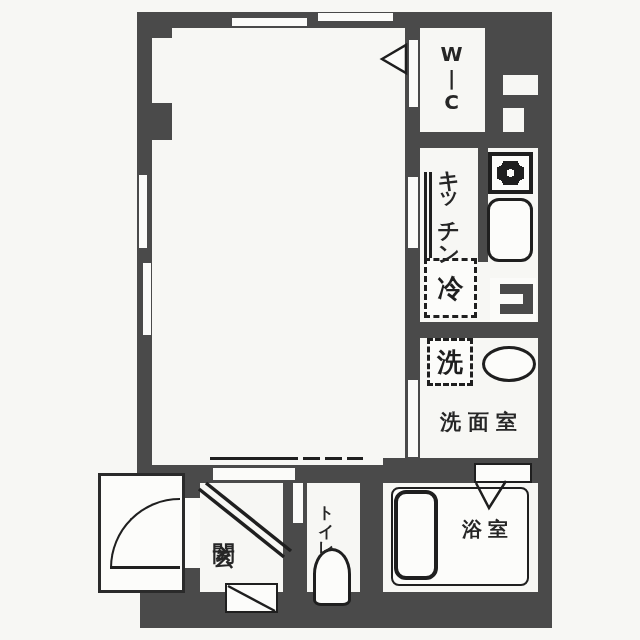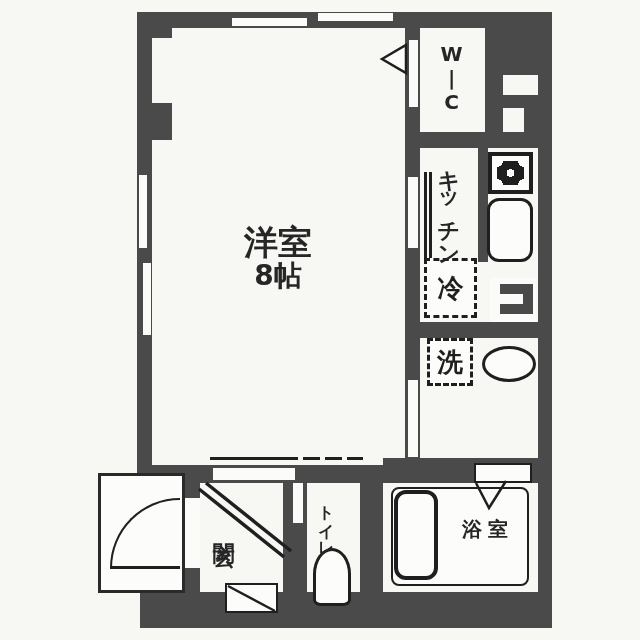--- a/index.html
+++ b/index.html
@@ -104,29 +104,26 @@
   <div class="abs" style="left:313px;top:548px;width:38px;height:58px;border:3px solid #1f1f1f;box-sizing:border-box;background:#fcfcfa;border-radius:19px 19px 8px 8px / 26px 26px 6px 6px"></div>
 
   <svg class="overlay" viewBox="0 0 640 640">
     <polygon points="382,59 406,45 406,73" fill="#fcfcfa" stroke="#1f1f1f" stroke-width="2.5"></polygon>
     <line x1="199" y1="489" x2="284" y2="557" stroke="#1f1f1f" stroke-width="3.5"></line>
     <line x1="206" y1="483" x2="291" y2="551" stroke="#1f1f1f" stroke-width="3.5"></line>
     <line x1="228" y1="586" x2="275" y2="611" stroke="#1f1f1f" stroke-width="2.5"></line>
     <polyline points="476,483 489,508 506,481" fill="none" stroke="#1f1f1f" stroke-width="2.5"></polyline>
   </svg>
 
-  <div class="label center-label" style="left:228px;top:224px;width:100px;text-align:center">
-    <span style="font-size:34px">洋室</span>
-    <span style="font-size:28px">8帖</span>
-  </div>
 
   <div class="label vtext" style="left:440px;top:42px;font-size:20px;font-weight:700">W|C</div>
 
   <div class="label vtext" style="left:437px;top:155px;font-size:22px">キッチン</div>
 
+  <div class="label" style="left:440px;top:411px;font-size:21px;letter-spacing:7px">洗面室</div>
 
   <div class="label" style="left:462px;top:519px;font-size:20px;letter-spacing:6px">浴室</div>
 
   <div class="label vtext" style="left:318px;top:494px;font-size:16px">トイレ</div>
 
   <div class="label vtext" style="left:212px;top:526px;font-size:22px">玄関</div>
 
 </div>
 
 </body></html>

